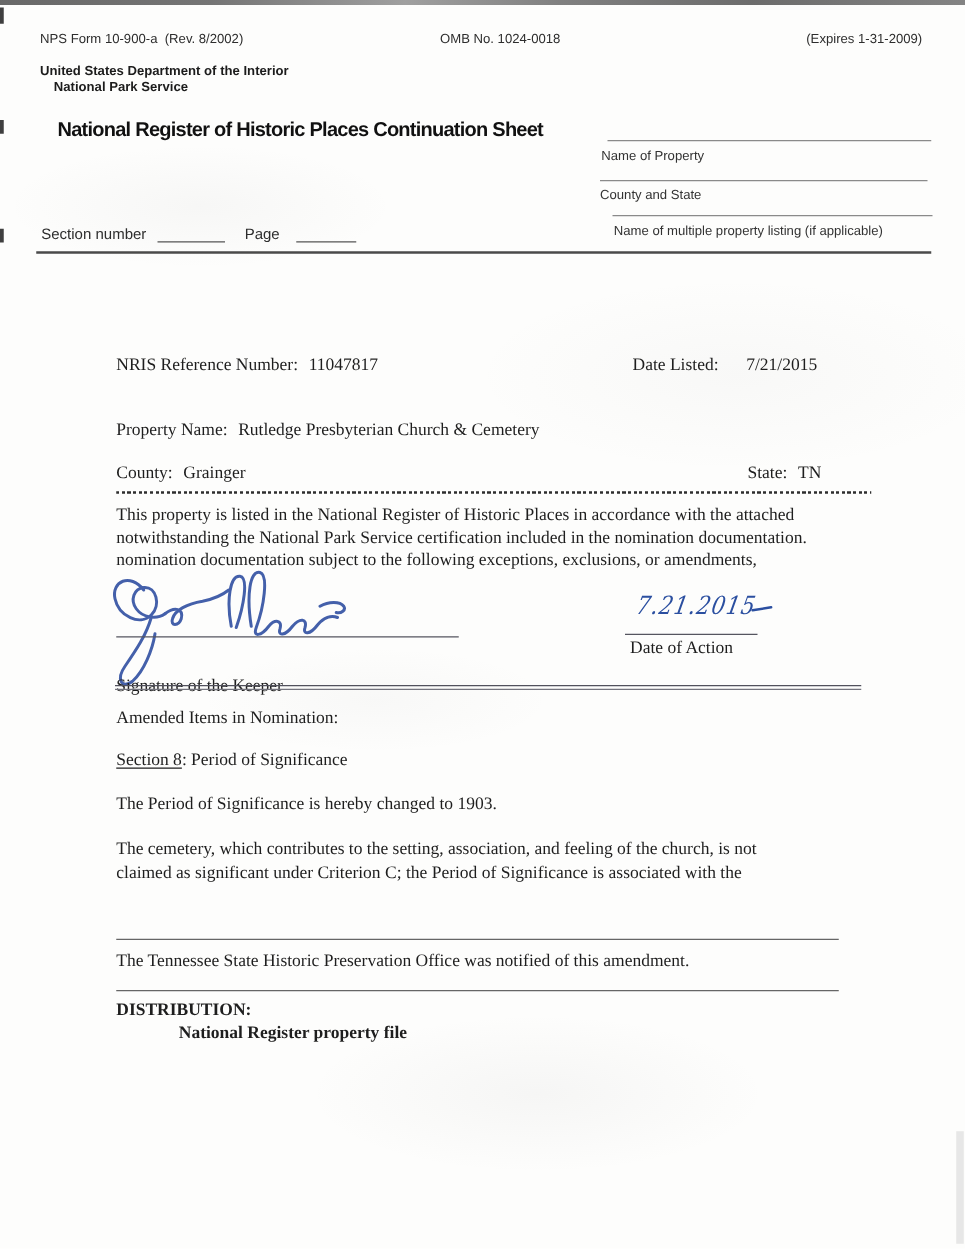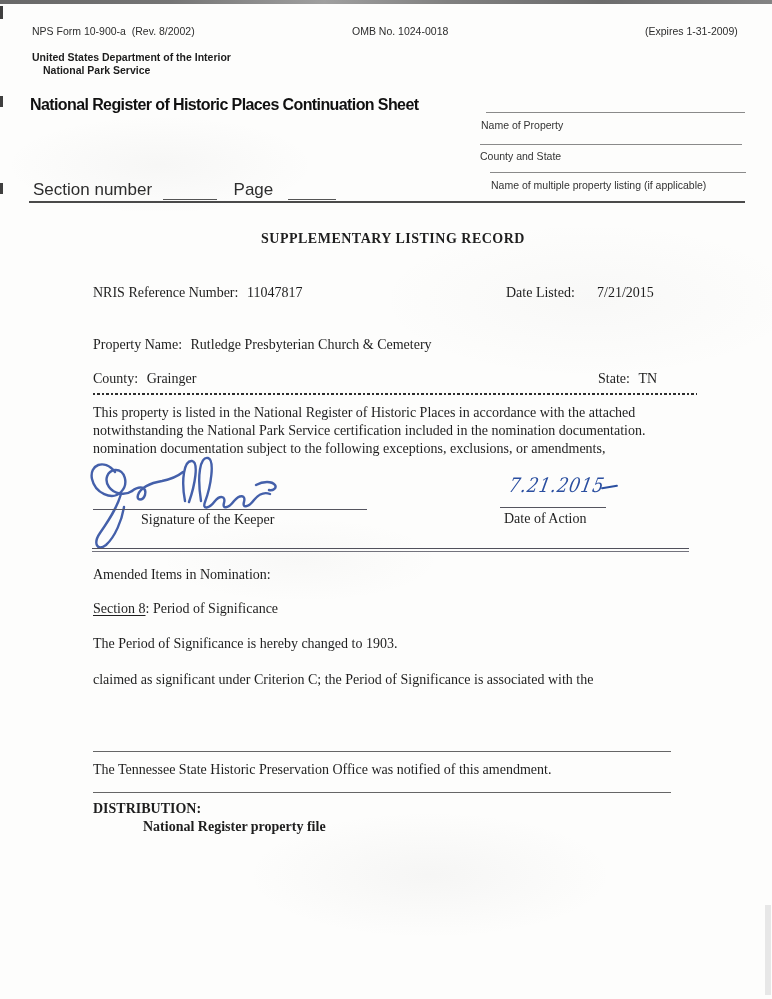--- a/index.html
+++ b/index.html
@@ -11,21 +11,21 @@
       radial-gradient(ellipse 260px 90px at 430px 875px, rgba(130,130,130,0.06), transparent 70%),
       radial-gradient(ellipse 300px 110px at 590px 300px, rgba(130,130,130,0.04), transparent 70%),
       radial-gradient(ellipse 200px 60px at 300px 560px, rgba(130,130,130,0.04), transparent 70%),
       #fdfdfc;
     font-family:"Liberation Serif", serif;color:#1e1e1e;
   }
   .abs{position:absolute;}
   .sans{font-family:"Liberation Sans", sans-serif;}
   .h-small{font-size:10.5px;color:#2d2d2d;white-space:pre;}
   .h-bold{font-size:10.5px;font-weight:bold;color:#1c1c1c;line-height:13px;white-space:nowrap;}
-  .doc-title{font-size:16px;font-weight:bold;letter-spacing:-0.6px;color:#111;white-space:nowrap;}
+  .doc-title{font-size:16px;font-weight:bold;letter-spacing:-0.6px;color:#111;white-space:nowrap;margin-left:16px;}
   .form-label{font-size:10.5px;color:#333;white-space:nowrap;}
   .fline{border-bottom:1px solid #8a8a8a;height:0;}
   .rule-main{border-top:2px solid #4a4a4a;height:0;}
   .serif-line{font-size:14px;white-space:nowrap;}
   .listing-heading{font-size:14px;font-weight:bold;letter-spacing:0.5px;text-align:center;}
   .dashed-sep{height:2px;background:repeating-linear-gradient(90deg,#2e2e2e 0 2.5px,transparent 2.5px 4.5px);}
   .pline{height:18px;line-height:18px;font-size:14px;white-space:nowrap;}
   .pline19{height:19px;line-height:19px;font-size:14px;white-space:nowrap;}
   .sig-rule{border-top:1.5px solid #55555f;height:0;}
   .double-rule{height:2px;border-top:1.2px solid #51515c;border-bottom:1px solid #73737d;}
@@ -67,30 +67,29 @@
 
   <div class="abs fline" style="left:486px;top:112px;width:259px;"></div>
   <div class="abs sans form-label" style="left:481px;top:119px;">Name of Property</div>
 
   <div class="abs fline" style="left:480px;top:144px;width:262px;"></div>
   <div class="abs sans form-label" style="left:480px;top:150px;">County and State</div>
 
   <div class="abs fline" style="left:490px;top:172px;width:256px;"></div>
   <div class="abs sans form-label" style="left:491px;top:179px;">Name of multiple property listing (if applicable)</div>
 
-  <div class="abs sans" style="left:33px;top:180px;font-size:17px;color:#2d2d2d;">
+  <div class="abs sans" style="left:33px;top:180px;font-size:12px;color:#2d2d2d;">
     <span>Section number</span>
     <span class="blank-slot" style="width:54px;margin:0 12px 0 6px;"></span>
     <span>Page</span>
     <span class="blank-slot" style="width:48px;margin-left:10px;"></span>
   </div>
 
   <div class="abs rule-main" style="left:29px;top:201px;width:716px;"></div>
 
-  <div class="abs listing-heading" style="left:93px;top:231px;width:600px;">SUPPLEMENTARY LISTING RECORD</div>
 
   <div class="abs serif-line" style="left:93px;top:285px;">
     <span>NRIS Reference Number:</span>
     <span style="margin-left:5px;">11047817</span>
   </div>
   <div class="abs serif-line" style="left:506px;top:285px;">Date Listed:</div>
   <div class="abs serif-line" style="left:597px;top:285px;">7/21/2015</div>
 
   <div class="abs serif-line" style="left:93px;top:337px;">
     <span>Property Name:</span>
@@ -117,38 +116,39 @@
   <svg class="abs sig-svg" style="left:82px;top:452px;" width="300" height="105" viewBox="0 0 300 105">
     <g fill="none" stroke="#3b58a6" stroke-width="2.4" stroke-linecap="round" stroke-linejoin="round" opacity="0.95">
       <path d="M33,20 C22,6 7,13 10,27 C13,41 30,49 39,40 C47,32 43,17 33,18 C25,19 22,28 27,35 C32,42 43,44 50,39"></path>
       <path d="M39,42 C35,56 27,68 18,81 C11,91 15,100 24,93 C33,85 40,68 42,55"></path>
       <path d="M50,39 C58,33 65,35 63,43 C61,49 54,49 56,43 C58,36 68,31 80,29 C90,27 96,24 101,20"></path>
       <path d="M103,49 C99,28 102,8 110,9 C117,10 113,33 107,50 M119,49 C115,24 118,4 126,6 C133,8 129,34 123,50 C120,58 127,57 133,49 C138,43 144,44 142,51 C140,57 146,57 152,49 C158,42 164,43 162,50 C160,56 166,56 172,48 C177,42 183,40 188,42"></path>
       <path d="M174,33 C181,29 190,29 193,33 C195,36 191,39 187,38"></path>
     </g>
   </svg>
   <div class="abs sig-rule" style="left:93px;top:509px;width:274px;"></div>
-  <div class="abs serif-line" style="left:93px;top:512px;margin-left:48px;">Signature of the Keeper</div>
+  <div class="abs serif-line" style="left:93px;top:542px;">Signature of the Keeper</div>
 
   <div class="abs handwriting" style="left:507px;top:477px;">7.21.2015</div>
   <div class="abs date-flourish" style="left:601px;top:486px;"></div>
   <div class="abs sig-rule" style="left:500px;top:507px;width:106px;"></div>
   <div class="abs serif-line" style="left:504px;top:511px;">Date of Action</div>
 
   <div class="abs double-rule" style="left:92px;top:548px;width:597px;"></div>
 
   <div class="abs serif-line" style="left:93px;top:567px;">Amended Items in Nomination:</div>
 
   <div class="abs serif-line" style="left:93px;top:601px;">
     <span class="underlined">Section 8</span><span>: Period of Significance</span>
   </div>
 
   <div class="abs serif-line" style="left:93px;top:636px;">The Period of Significance is hereby changed to 1903.</div>
 
   <div class="abs" style="left:93px;top:670px;">
+    <div class="pline19">The cemetery, which contributes to the setting, association, and feeling of the church, is not</div>
     <div class="pline19">claimed as significant under Criterion C; the Period of Significance is associated with the</div>
   </div>
 
   <div class="abs thin-rule" style="left:93px;top:751px;width:578px;"></div>
   <div class="abs serif-line" style="left:93px;top:762px;">The Tennessee State Historic Preservation Office was notified of this amendment.</div>
   <div class="abs thin-rule" style="left:93px;top:792px;width:578px;"></div>
 
   <div class="abs serif-line bold-serif" style="left:93px;top:801px;">DISTRIBUTION:</div>
   <div class="abs serif-line bold-serif" style="left:143px;top:819px;">National Register property file</div>
 

